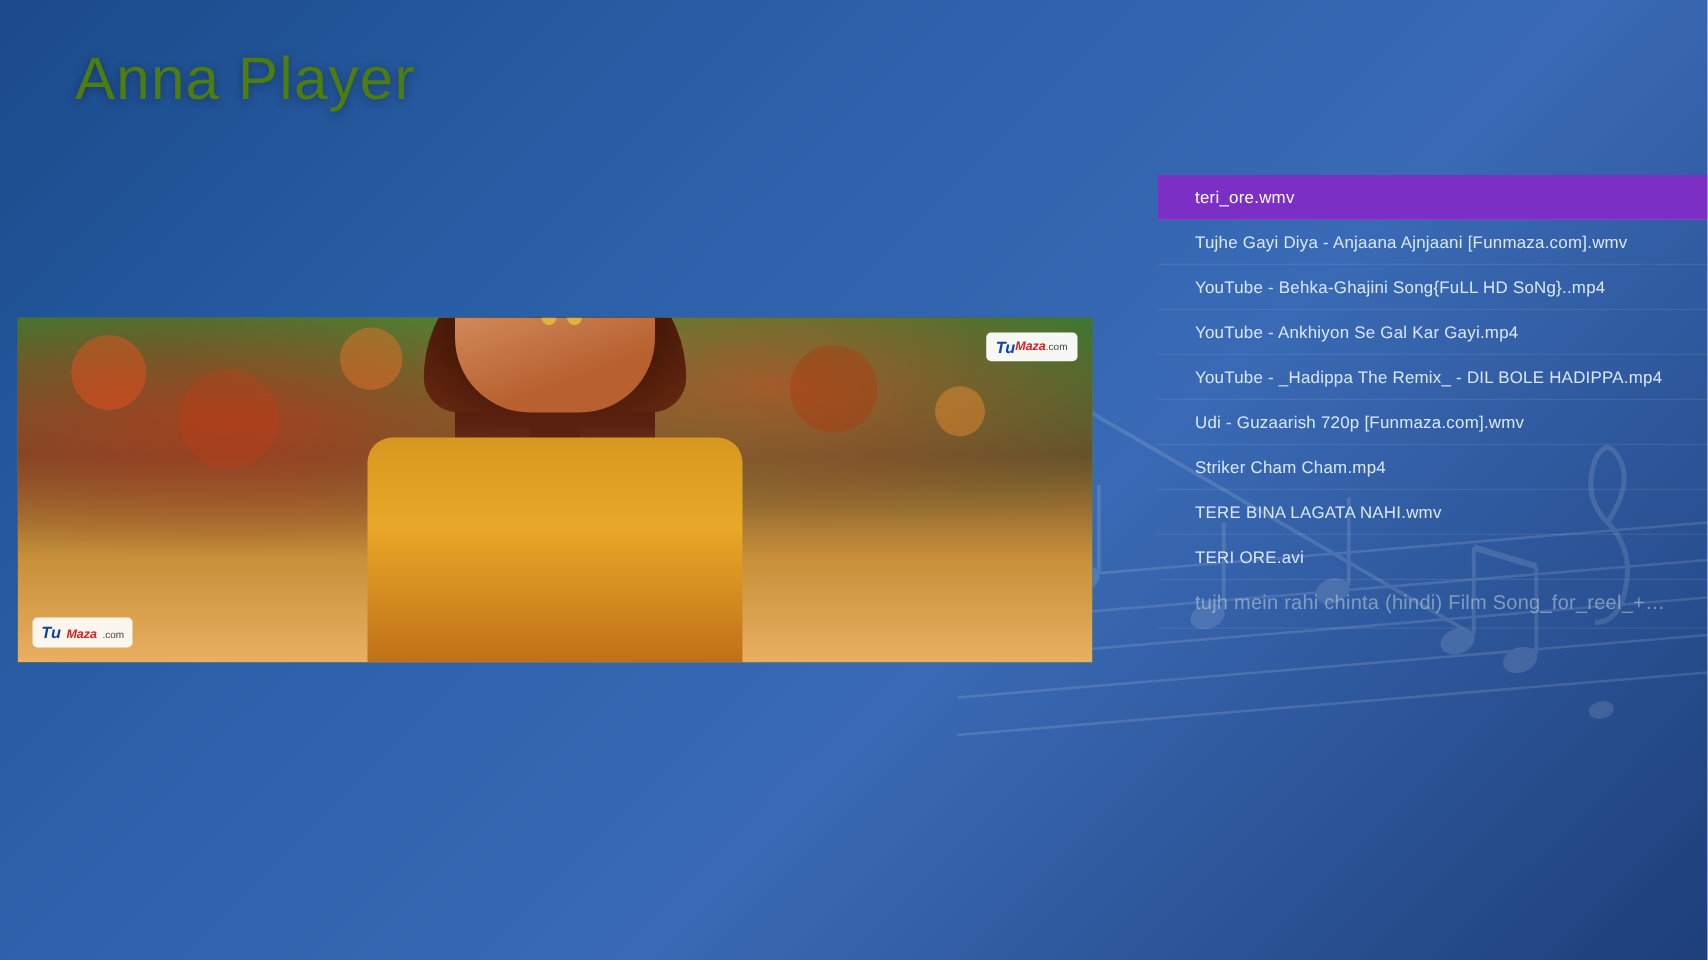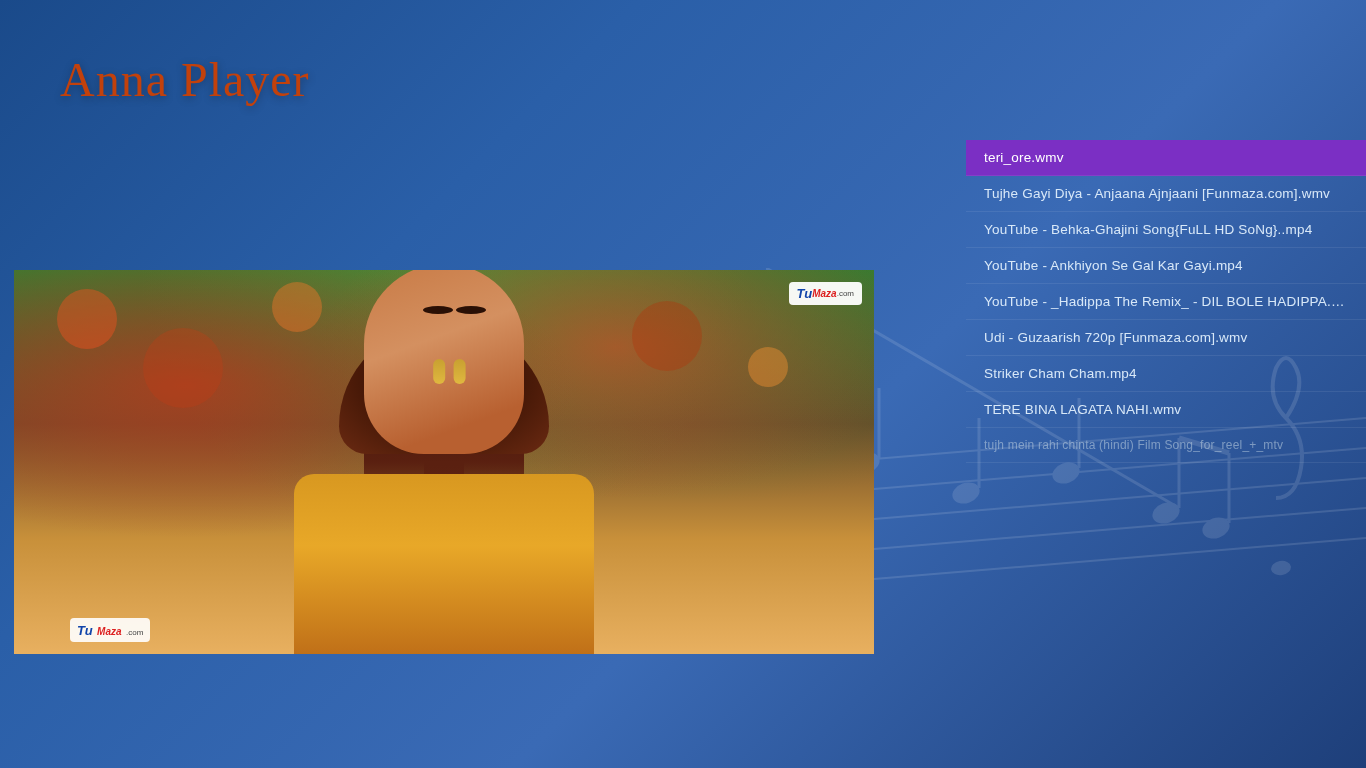--- a/index.html
+++ b/index.html
@@ -9,37 +9,36 @@
       height: 768px;
       overflow: hidden;
       background: linear-gradient(135deg, #1a4a8a 0%, #2a5fa8 30%, #3a6ab5 60%, #1e3f7a 100%);
       font-family: 'Segoe UI', Arial, sans-serif;
       color: #fff;
       position: relative;
     }
 
     .app-title {
       position: absolute;
-      top: 52px;
+      top: 36px;
       left: 60px;
       font-size: 48px;
       font-weight: 200;
       letter-spacing: 1px;
-      color: #c2410c;
+      color: #4d7c0f;
       text-shadow: 0 2px 8px rgba(0,0,0,0.3);
-      font-family: Liberation Serif, serif;
     }
 
     
     .video-container {
       position: absolute;
       left: 14px;
-      top: 270px;
+      top: 254px;
       width: 860px;
-      height: 384px;
+      height: 276px;
       background: #0f766e;
       overflow: hidden;
     }
 
     .video-thumbnail {
       width: 100%;
       height: 100%;
       background: linear-gradient(
         to bottom right,
         #a0522d 0%,
@@ -91,44 +90,42 @@
     }
 
     
     .video-watermark-bottom {
       position: absolute;
       bottom: 12px;
       left: 12px;
       background: rgba(255,255,255,0.9);
       border-radius: 4px;
       padding: 3px 7px;
-      margin-left: 44px;
     }
 
     
     .playlist-panel {
       position: absolute;
       right: 0;
       top: 140px;
       width: 440px;
       bottom: 0;
       overflow: hidden;
     }
 
     .playlist-item {
-      padding: 10px 18px;
+      padding: 10px 30px;
       font-size: 13.5px;
       color: #d8e8f8;
       cursor: pointer;
       border-bottom: 1px solid rgba(255,255,255,0.08);
       white-space: nowrap;
       overflow: hidden;
       text-overflow: ellipsis;
       letter-spacing: 0.2px;
-      margin-left: 40px;
     }
 
     .playlist-item.active {
       background: #7b2fc4;
       color: #fff;
     }
 
     
     .music-staff-svg {
       position: absolute;
@@ -214,14 +211,15 @@
 
 <div class="playlist-panel">
   <div class="playlist-item active">teri_ore.wmv</div>
   <div class="playlist-item">Tujhe Gayi Diya - Anjaana Ajnjaani [Funmaza.com].wmv</div>
   <div class="playlist-item">YouTube      - Behka-Ghajini Song{FuLL HD SoNg}..mp4</div>
   <div class="playlist-item">YouTube      - Ankhiyon Se Gal Kar Gayi.mp4</div>
   <div class="playlist-item">YouTube      - _Hadippa The Remix_ - DIL BOLE HADIPPA.mp4</div>
   <div class="playlist-item">Udi - Guzaarish 720p [Funmaza.com].wmv</div>
   <div class="playlist-item">Striker Cham Cham.mp4</div>
   <div class="playlist-item">TERE BINA LAGATA NAHI.wmv</div>
-  <div class="playlist-item" style="color:rgba(180,200,220,0.6);font-size:12px;">tujh mein rahi chinta (hindi) Film Song_for_reel_+_mtv</div>
+  <div class="playlist-item">TERI ORE.avi</div>
+  <div class="playlist-item" style="color:rgba(180,200,220,0.6);font-size:16px;">tujh mein rahi chinta (hindi) Film Song_for_reel_+_mtv</div>
 </div>
 
 </body></html>

